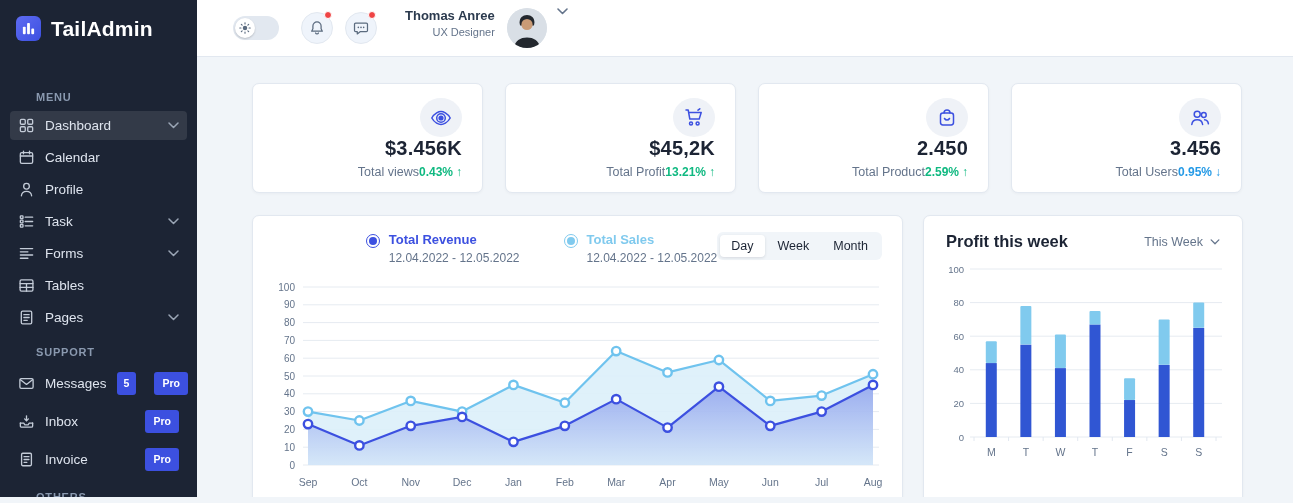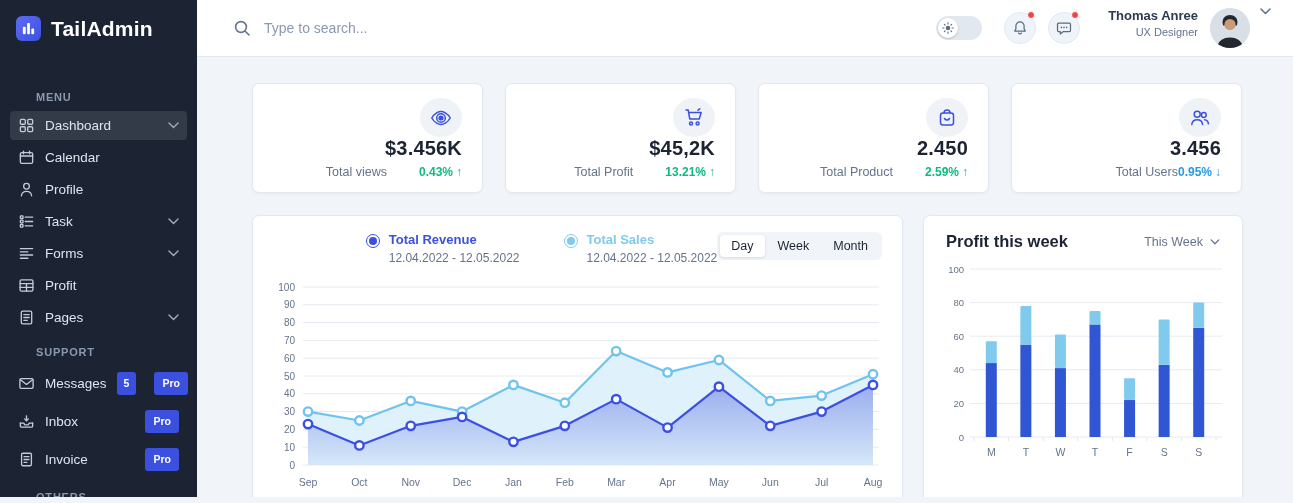--- a/index.html
+++ b/index.html
@@ -43,21 +43,21 @@
 
   
   .content { position:absolute; left:197px; top:57px; width:1096px; padding:26px 51px 0 55px; }
   .stats-row { display:grid; grid-template-columns:repeat(4,1fr); gap:22px; }
   .stat-card { background:#fff; border:1px solid #E2E8F0; border-radius:7px; height:110px; padding:14px 20px 13px; box-shadow:0 1px 3px rgba(16,24,40,.04); display:flex; flex-direction:column;align-items:flex-end; }
   .stat-icon-circle { width:42px; height:42px; border-radius:50%; background:#EFF2F7; display:flex; align-items:center; justify-content:center; color:#3C50E0; }
   .stat-value { font-size:20px; font-weight:700; color:#1C2434; margin-top:auto; letter-spacing:.2px; }
   .stat-foot { display:flex; justify-content:space-between; align-items:center; margin-top:5px; }
   .stat-label { font-size:12.5px; color:#64748B; font-weight:500; }
   .stat-delta { font-size:12px; font-weight:600; display:flex; align-items:center; gap:3px; }
-  .stat-delta.up { color:#10B981;margin-left:32px; }
+  .stat-delta.up { color:#10B981; }
   .stat-delta.down { color:#259AE6; }
 
   .charts-row { display:flex; gap:20px; margin-top:22px; }
   .card { background:#fff; border:1px solid #E2E8F0; border-radius:7px; box-shadow:0 1px 3px rgba(16,24,40,.04); }
   .chart-card-main { width:651px; height:335px; padding:16px 20px; }
   .chart-card-side { width:320px; height:335px; padding:16px 22px; }
   .chart-head { display:flex; justify-content:flex-end; align-items:flex-start; }
   .legend-series { display:flex; gap:44px; }
   .series-item { display:flex; gap:9px; }
   .series-marker { width:14px; height:14px; border-radius:50%; border:1px solid; display:flex; align-items:center; justify-content:center; margin-top:2px; flex:0 0 auto; }
@@ -171,21 +171,21 @@
         </div>
         <div class="nav-item">
           <span class="nav-icon">
             <svg width="17" height="17" viewBox="0 0 18 18" fill="none" stroke="currentColor" stroke-width="1.4" stroke-linecap="round" stroke-linejoin="round">
               <rect x="2.2" y="3" width="13.6" height="12" rx="1.4"></rect>
               <line x1="2.2" y1="7" x2="15.8" y2="7"></line>
               <line x1="2.2" y1="11" x2="15.8" y2="11"></line>
               <line x1="9" y1="7" x2="9" y2="15"></line>
             </svg>
           </span>
-          <span>Profit</span>
+          <span>Tables</span>
         </div>
         <div class="nav-item">
           <span class="nav-icon">
             <svg width="17" height="17" viewBox="0 0 18 18" fill="none" stroke="currentColor" stroke-width="1.4" stroke-linecap="round" stroke-linejoin="round">
               <rect x="3.5" y="2.2" width="11" height="13.6" rx="1.4"></rect>
               <line x1="6.2" y1="6" x2="11.8" y2="6"></line>
               <line x1="6.2" y1="9" x2="11.8" y2="9"></line>
               <line x1="6.2" y1="12" x2="9.8" y2="12"></line>
             </svg>
           </span>
@@ -230,29 +230,20 @@
             </svg>
           </span>
           <span>Invoice</span>
           <span class="badge-pro solo">Pro</span>
         </div>
         <div class="nav-section-label">OTHERS</div>
       </nav>
   </aside>
 
   <header class="topbar">
-    <div class="search">
-      <span style="display:flex">
-        <svg width="18" height="18" viewBox="0 0 18 18" fill="none" stroke="#64748B" stroke-width="1.6" stroke-linecap="round">
-            <circle cx="8" cy="8" r="5.4"></circle>
-            <line x1="12.2" y1="12.2" x2="16" y2="16"></line>
-          </svg>
-      </span>
-      <input type="text" placeholder="Type to search..." style="">
-    </div>
     <div class="topbar-right">
       <div class="theme-toggle">
         <span class="toggle-knob">
           <svg width="12" height="12" viewBox="0 0 16 16" fill="none" stroke="currentColor" stroke-width="1.5" stroke-linecap="round">
               <circle cx="8" cy="8" r="3" fill="currentColor" stroke="none"></circle>
               <line x1="8" y1="1" x2="8" y2="2.6"></line>
               <line x1="8" y1="13.4" x2="8" y2="15"></line>
               <line x1="1" y1="8" x2="2.6" y2="8"></line>
               <line x1="13.4" y1="8" x2="15" y2="8"></line>
               <line x1="3.1" y1="3.1" x2="4.2" y2="4.2"></line>

